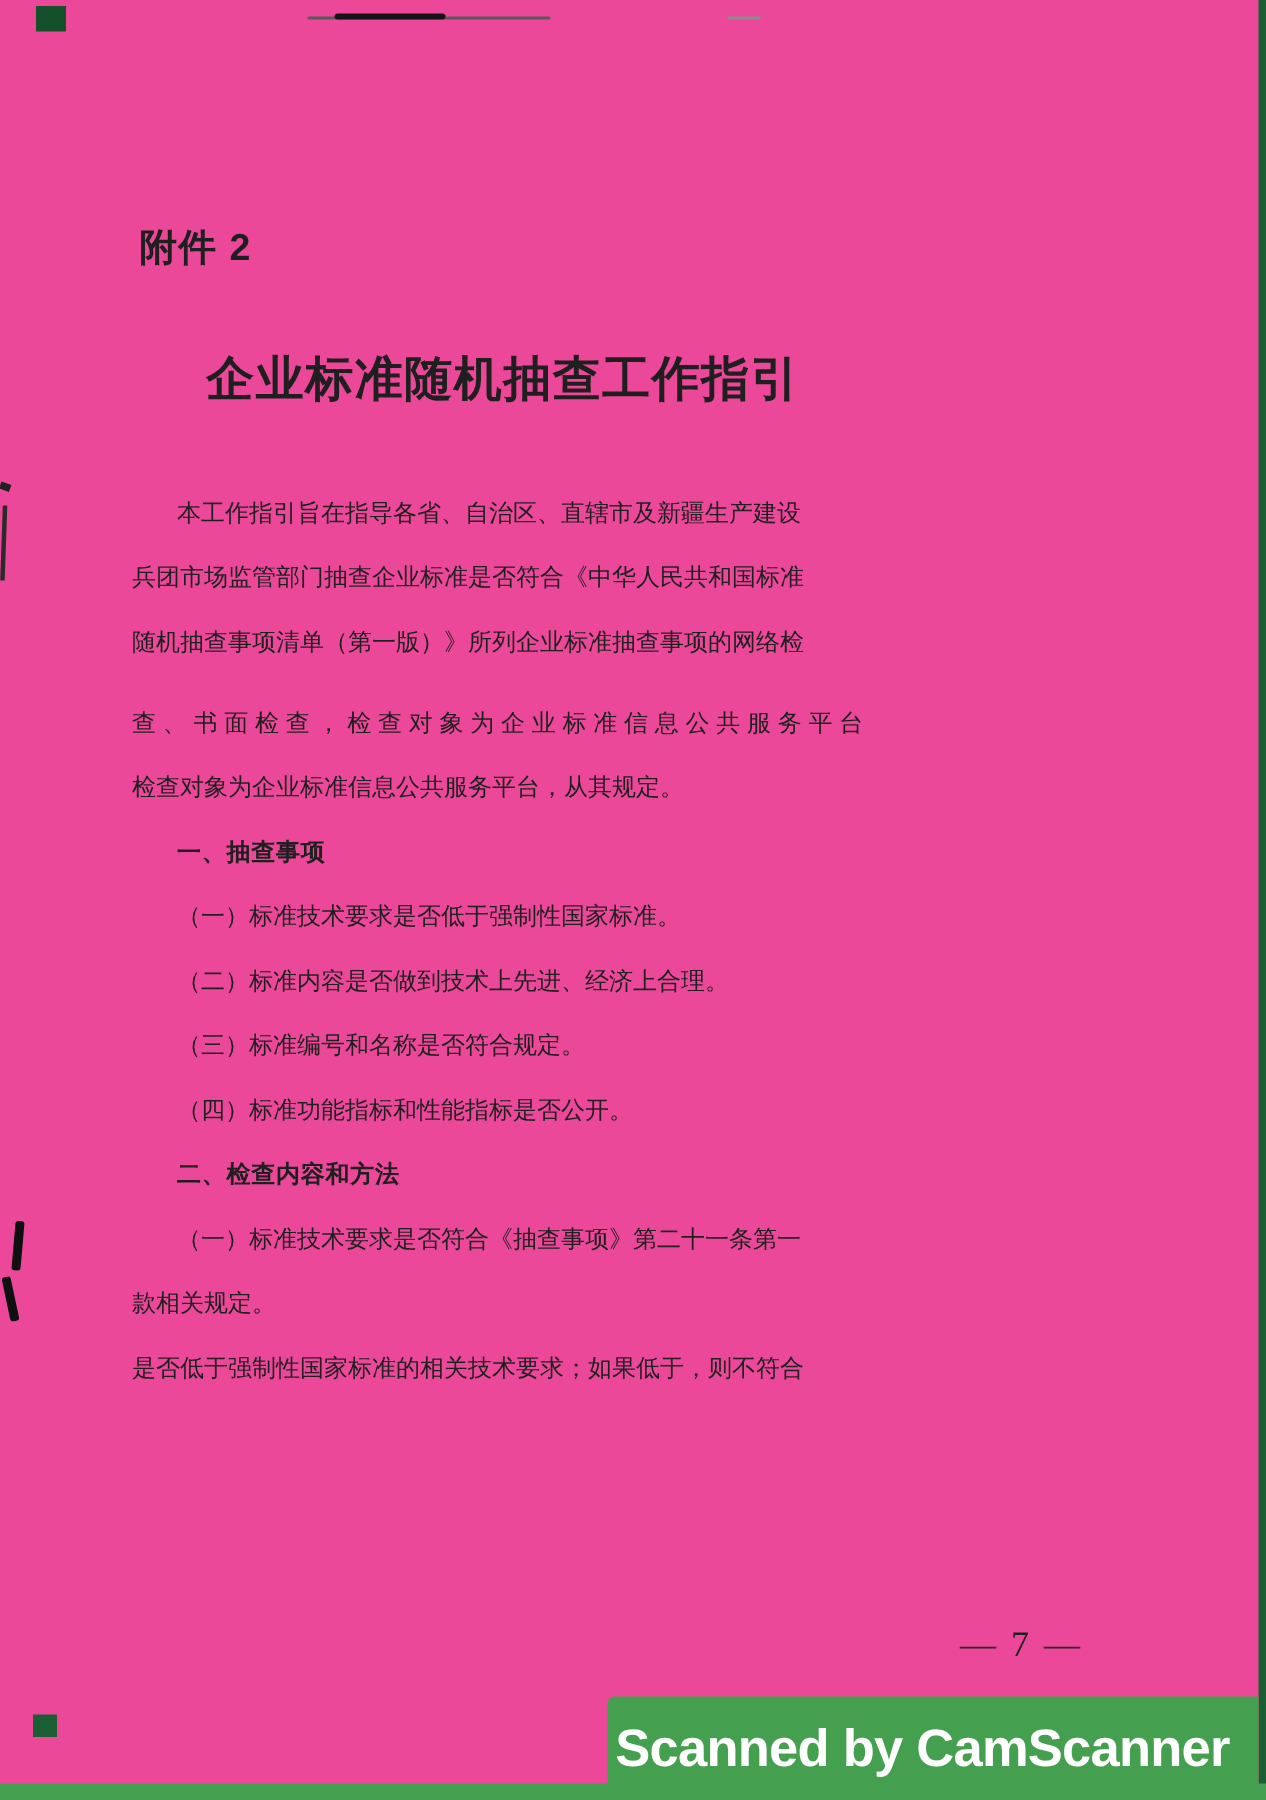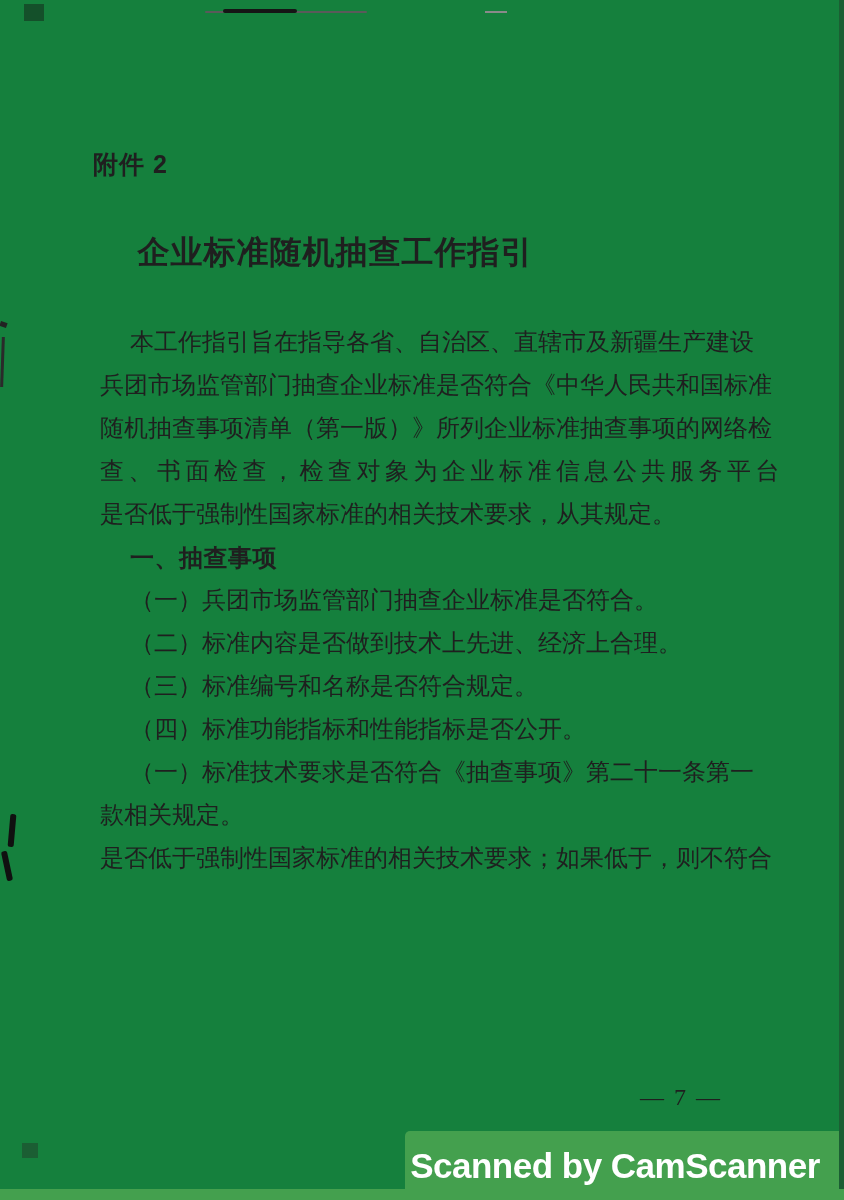--- a/index.html
+++ b/index.html
@@ -4,21 +4,21 @@
 <style>
   html,body{margin:0;padding:0;}
   body{
     width:844px;height:1200px;
     background:#ffffff;
     position:relative;
     overflow:hidden;
     font-family:"Liberation Serif","DejaVu Serif",serif;
     color:#1f1f1f;
   }
-  .page{position:absolute;inset:0;background:#15803d;}
+  .page{position:absolute;inset:0;background:#ec4899;}
 
   
   .smudge-main{position:absolute;left:205px;top:11px;width:162px;height:2px;background:#5a5a5a;border-radius:1px;}
   .smudge-core{position:absolute;left:223px;top:9px;width:74px;height:4px;background:#151515;border-radius:2px;}
   .smudge-dash{position:absolute;left:485px;top:11px;width:22px;height:2px;background:#8a8a8a;}
   .tick-left{position:absolute;left:0px;top:322px;width:7px;height:5px;background:#222;transform:rotate(20deg);}
   .hairline-left{position:absolute;left:1px;top:337px;width:3px;height:50px;background:#2a2a2a;transform:rotate(2deg);}
   .stroke-a{position:absolute;left:9px;top:814px;width:6px;height:33px;background:#101010;border-radius:2px;transform:rotate(5deg);}
   .stroke-b{position:absolute;left:4px;top:851px;width:6px;height:30px;background:#101010;border-radius:2px;transform:rotate(-12deg);}
 
@@ -42,26 +42,26 @@
   .attachment{
     position:absolute;left:93px;top:148px;
     font-family:"Liberation Sans","DejaVu Sans",sans-serif;
     font-weight:bold;font-size:25px;letter-spacing:1px;
   }
   .doc-title{
     position:absolute;left:0;top:231px;width:671px;height:52px;
     text-align:center;font-weight:bold;font-size:32px;letter-spacing:1px;
   }
   .content{
-    position:absolute;left:100px;top:321px;width:682px;
-    font-size:24px;line-height:43px;
+    position:absolute;left:88px;top:321px;width:682px;
+    font-size:16px;line-height:43px;
   }
   .line{height:43px;white-space:nowrap;}
   .indent{text-indent:30px;}
-  .spread{letter-spacing:4.5px;}
+  .spread{letter-spacing:4.5px;margin-top:11px;}
   .heading{
     font-family:"Liberation Sans","DejaVu Sans",sans-serif;
     font-weight:bold;letter-spacing:0.5px;
   }
   .page-number{
     position:absolute;left:640px;top:1084px;
     font-size:24px;letter-spacing:2px;white-space:nowrap;
   }
 </style>
 </head>
@@ -84,28 +84,29 @@
 
   <div class="attachment">附件 2</div>
 
   <div class="doc-title">企业标准随机抽查工作指引</div>
 
   <div class="content">
     <div class="line indent">本工作指引旨在指导各省、自治区、直辖市及新疆生产建设</div>
     <div class="line">兵团市场监管部门抽查企业标准是否符合《中华人民共和国标准</div>
     <div class="line">随机抽查事项清单（第一版）》所列企业标准抽查事项的网络检</div>
     <div class="line spread">查、书面检查，检查对象为企业标准信息公共服务平台</div>
-    <div class="line">是否低于强制性国家标准的相关技术要求，从其规定。</div>
+    <div class="line">检查对象为企业标准信息公共服务平台，从其规定。</div>
 
     <div class="line indent heading">一、抽查事项</div>
-    <div class="line indent">（一）兵团市场监管部门抽查企业标准是否符合。</div>
+    <div class="line indent">（一）标准技术要求是否低于强制性国家标准。</div>
     <div class="line indent">（二）标准内容是否做到技术上先进、经济上合理。</div>
     <div class="line indent">（三）标准编号和名称是否符合规定。</div>
     <div class="line indent">（四）标准功能指标和性能指标是否公开。</div>
 
+    <div class="line indent heading">二、检查内容和方法</div>
     <div class="line indent">（一）标准技术要求是否符合《抽查事项》第二十一条第一</div>
     <div class="line">款相关规定。</div>
     <div class="line">是否低于强制性国家标准的相关技术要求；如果低于，则不符合</div>
   </div>
 
   <div class="page-number">— 7 —</div>
 
   <div class="watermark-bar green-fill-bar" style="background: rgb(68, 160, 78);">
     <span class="watermark-text">Scanned by CamScanner</span>
   </div>

